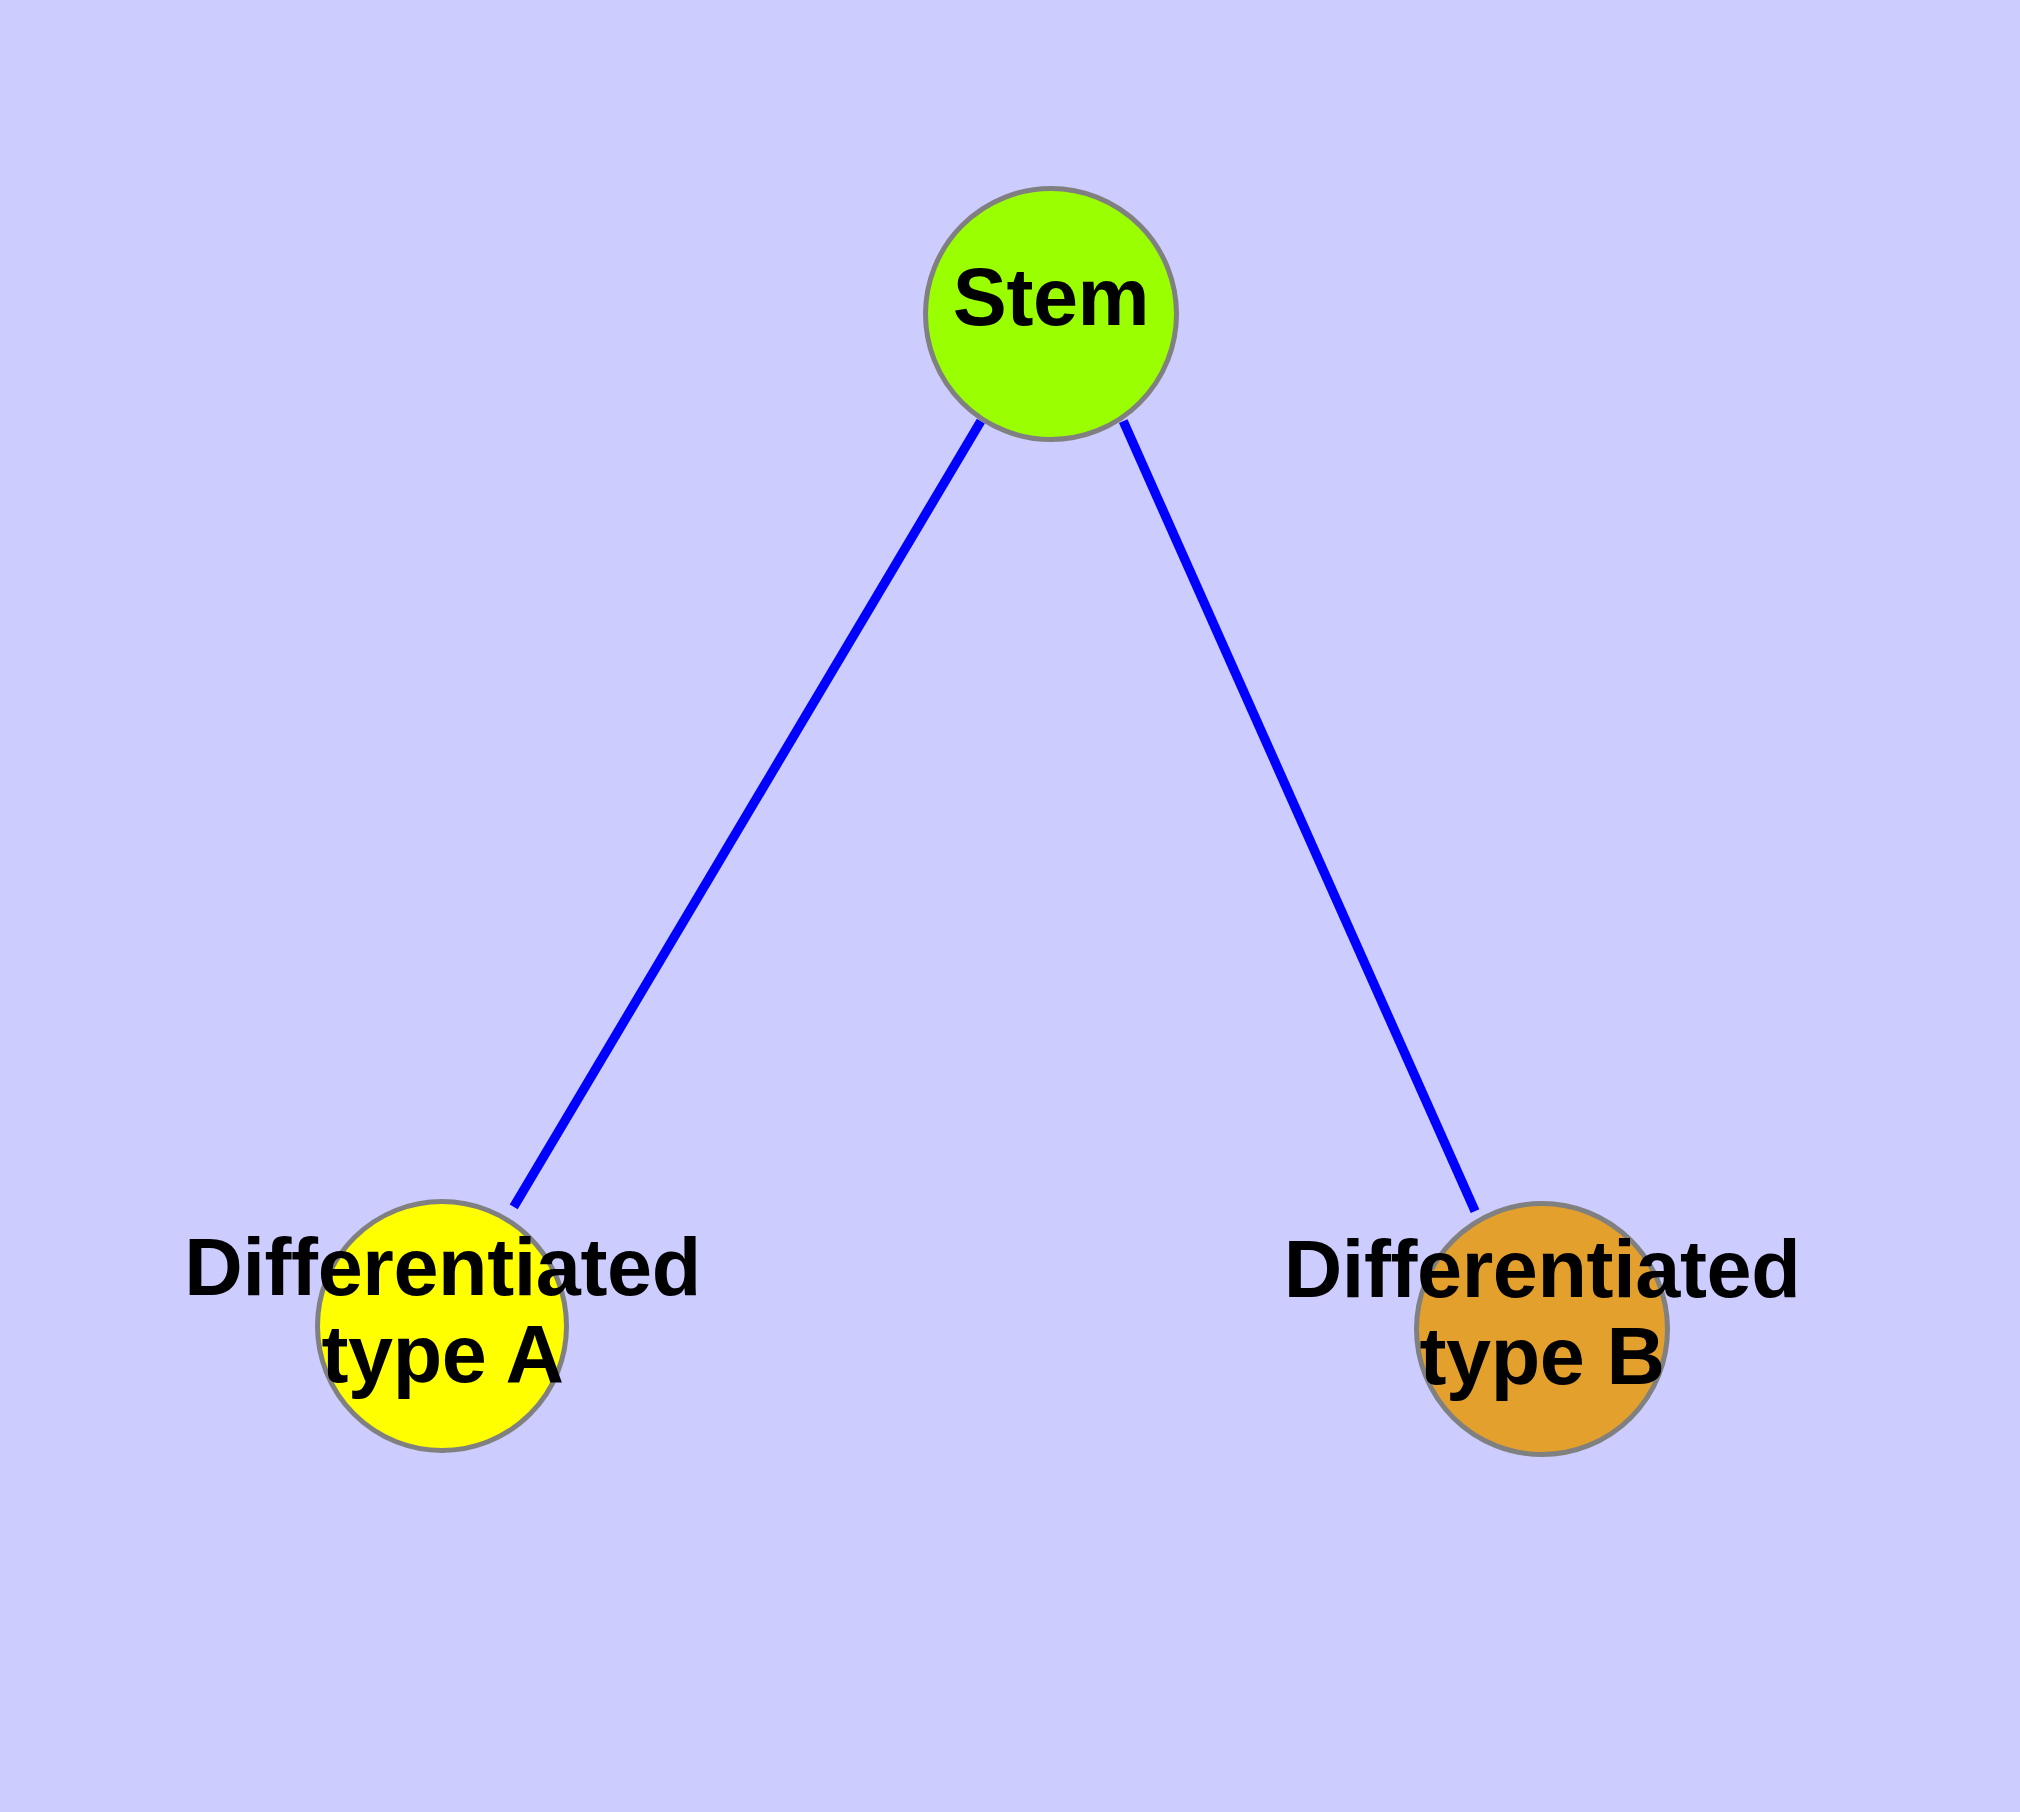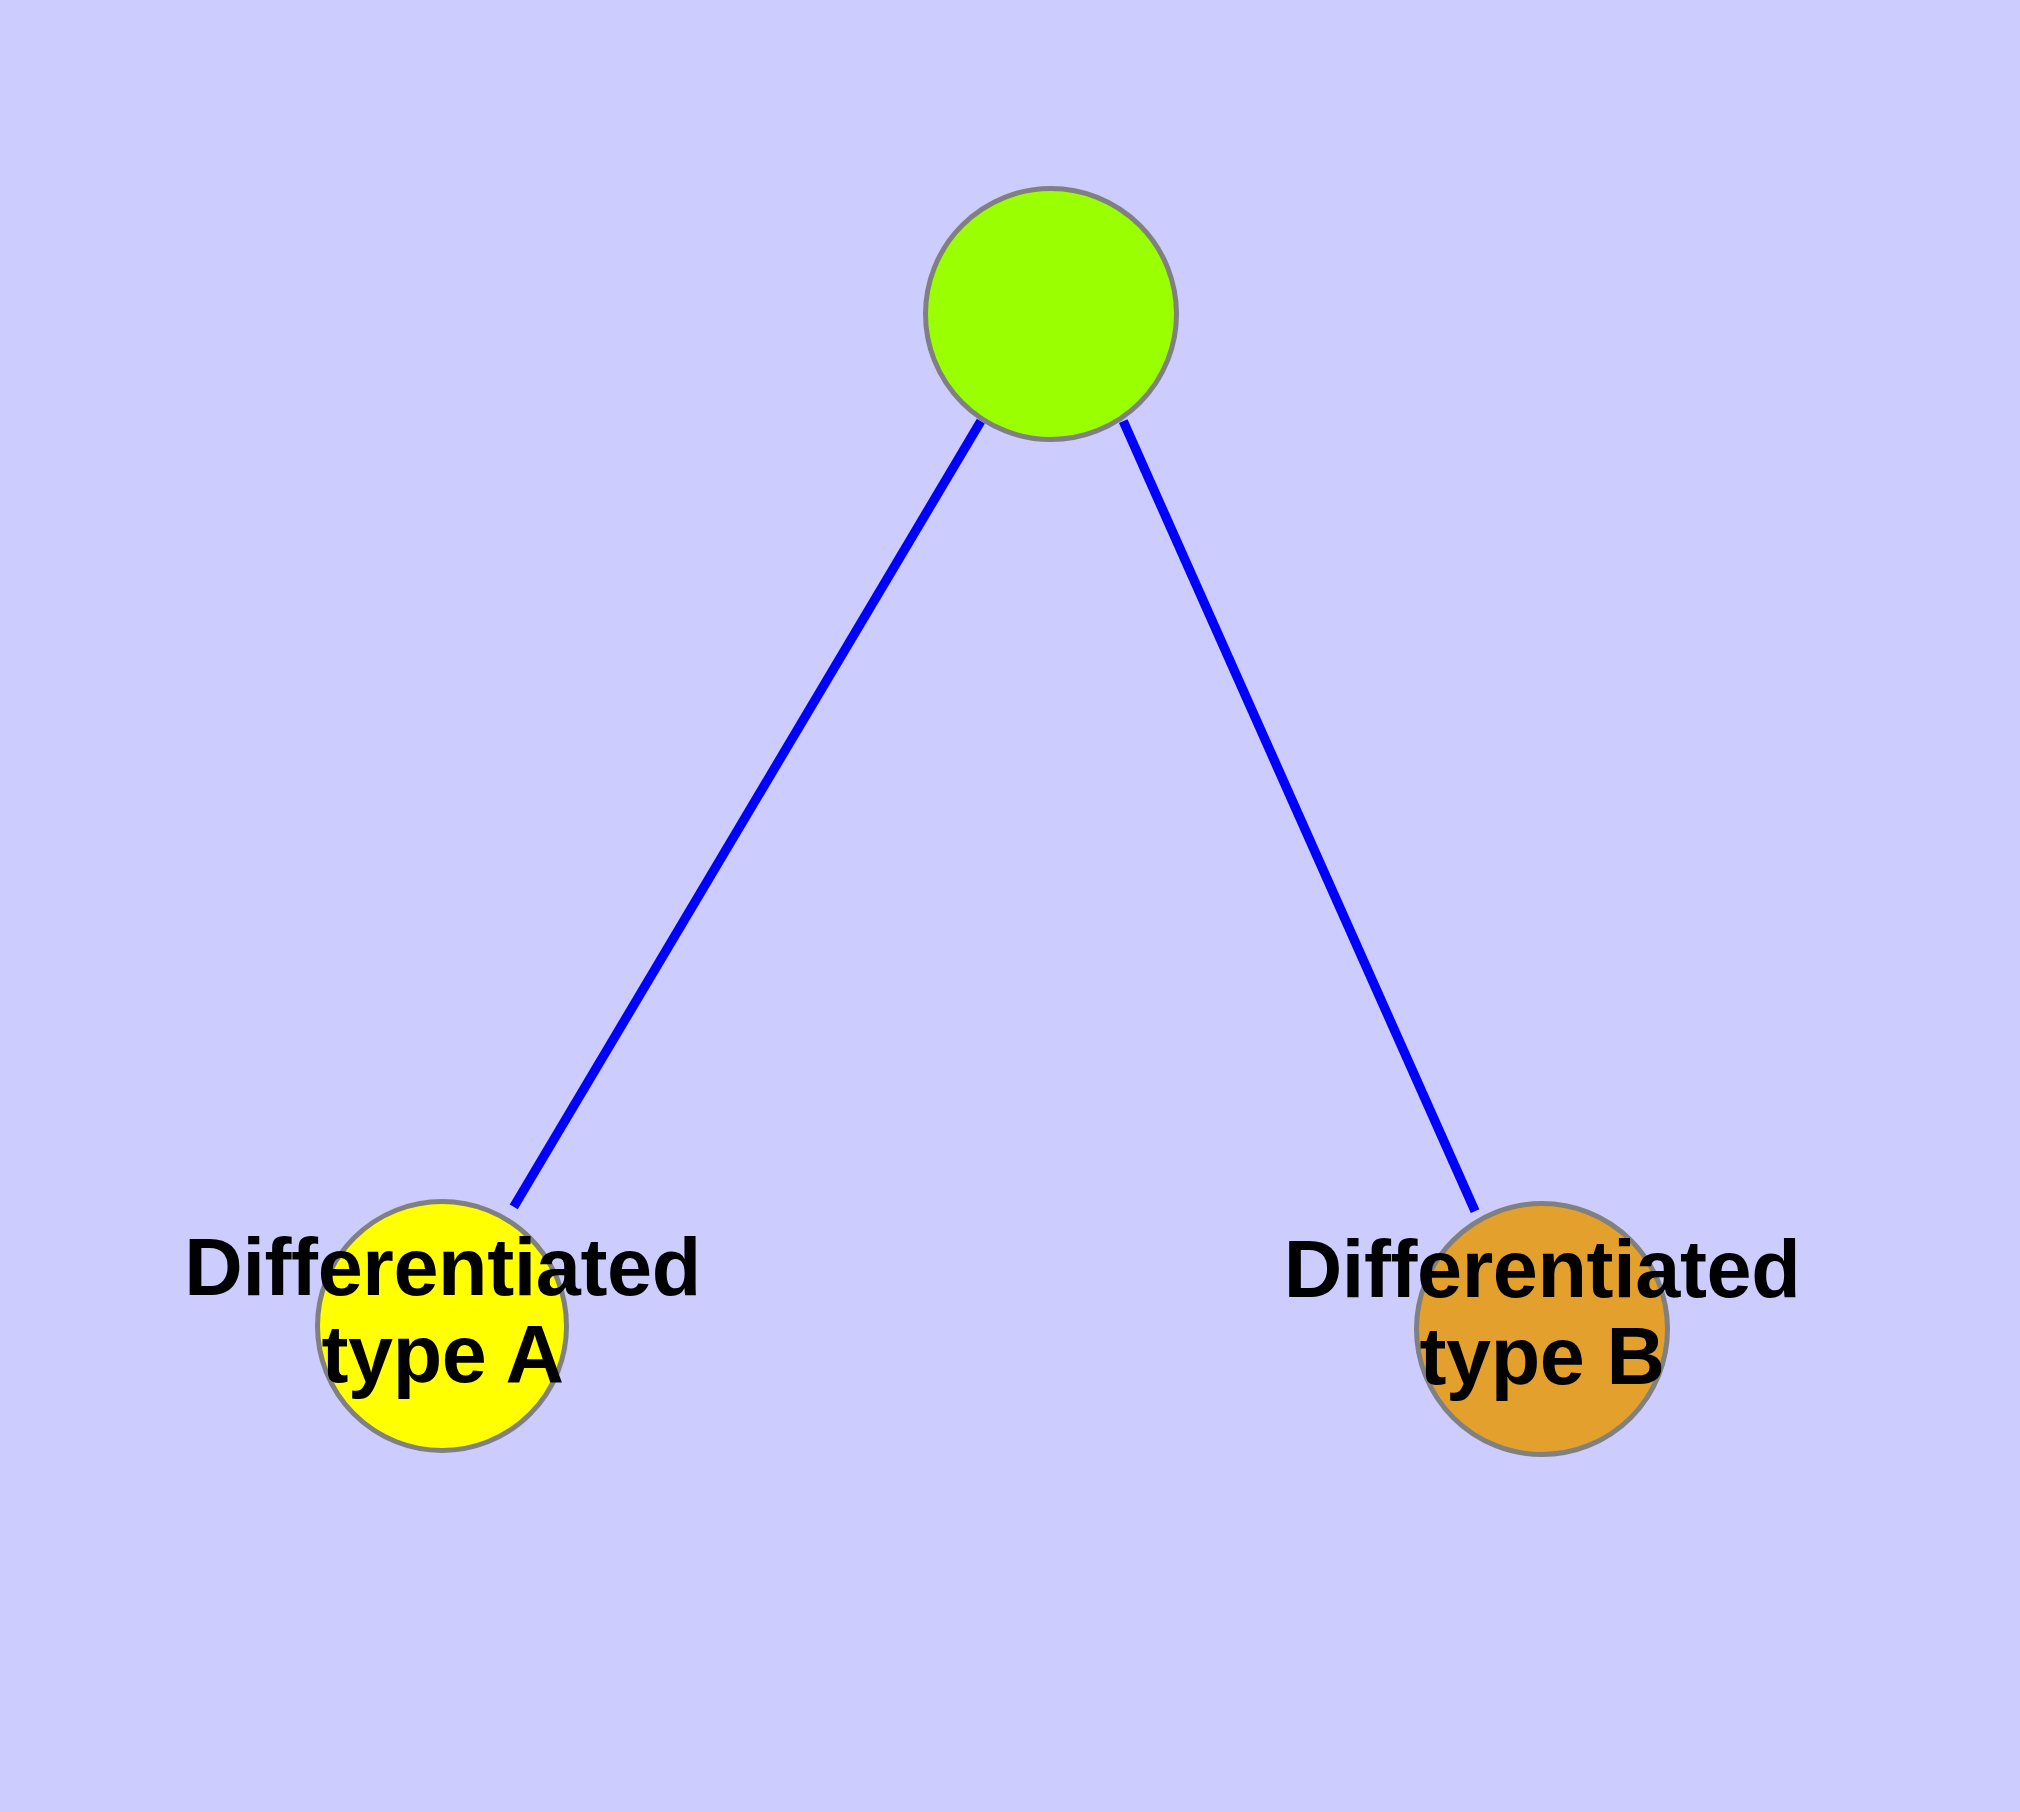--- a/index.html
+++ b/index.html
@@ -43,20 +43,21 @@
 <body>
 
 <div id="canvas">
 
   <svg id="edges" viewBox="0 0 2384 2138" preserveAspectRatio="none" aria-hidden="true">
       <line x1="1157" y1="497" x2="606" y2="1424" stroke="#0000ff" stroke-width="11" stroke-linecap="butt"></line>
       <line x1="1325" y1="497" x2="1740" y2="1429" stroke="#0000ff" stroke-width="11" stroke-linecap="butt"></line>
     </svg>
 
   <div class="node" style="left:923px; top:186px; width:256px; height:256px; background:#9aff00;"></div>
+  <div class="node-label" style="left:627px; top:254px; width:848px; font-size:81px;">Stem</div>
 
   <div class="node" style="left:315px; top:1199px; width:254px; height:254px; background:#ffff00;"></div>
   <div class="node-label" style="left:18.6px; top:1224px; width:848px; font-size:81px;">Differentiated
 type A</div>
 
   <div class="node" style="left:1414px; top:1201px; width:256px; height:256px; background:#e3a02c;"></div>
   <div class="node-label" style="left:1118px; top:1226px; width:848px; font-size:81px;">Differentiated
 type B</div>
 
 </div>

